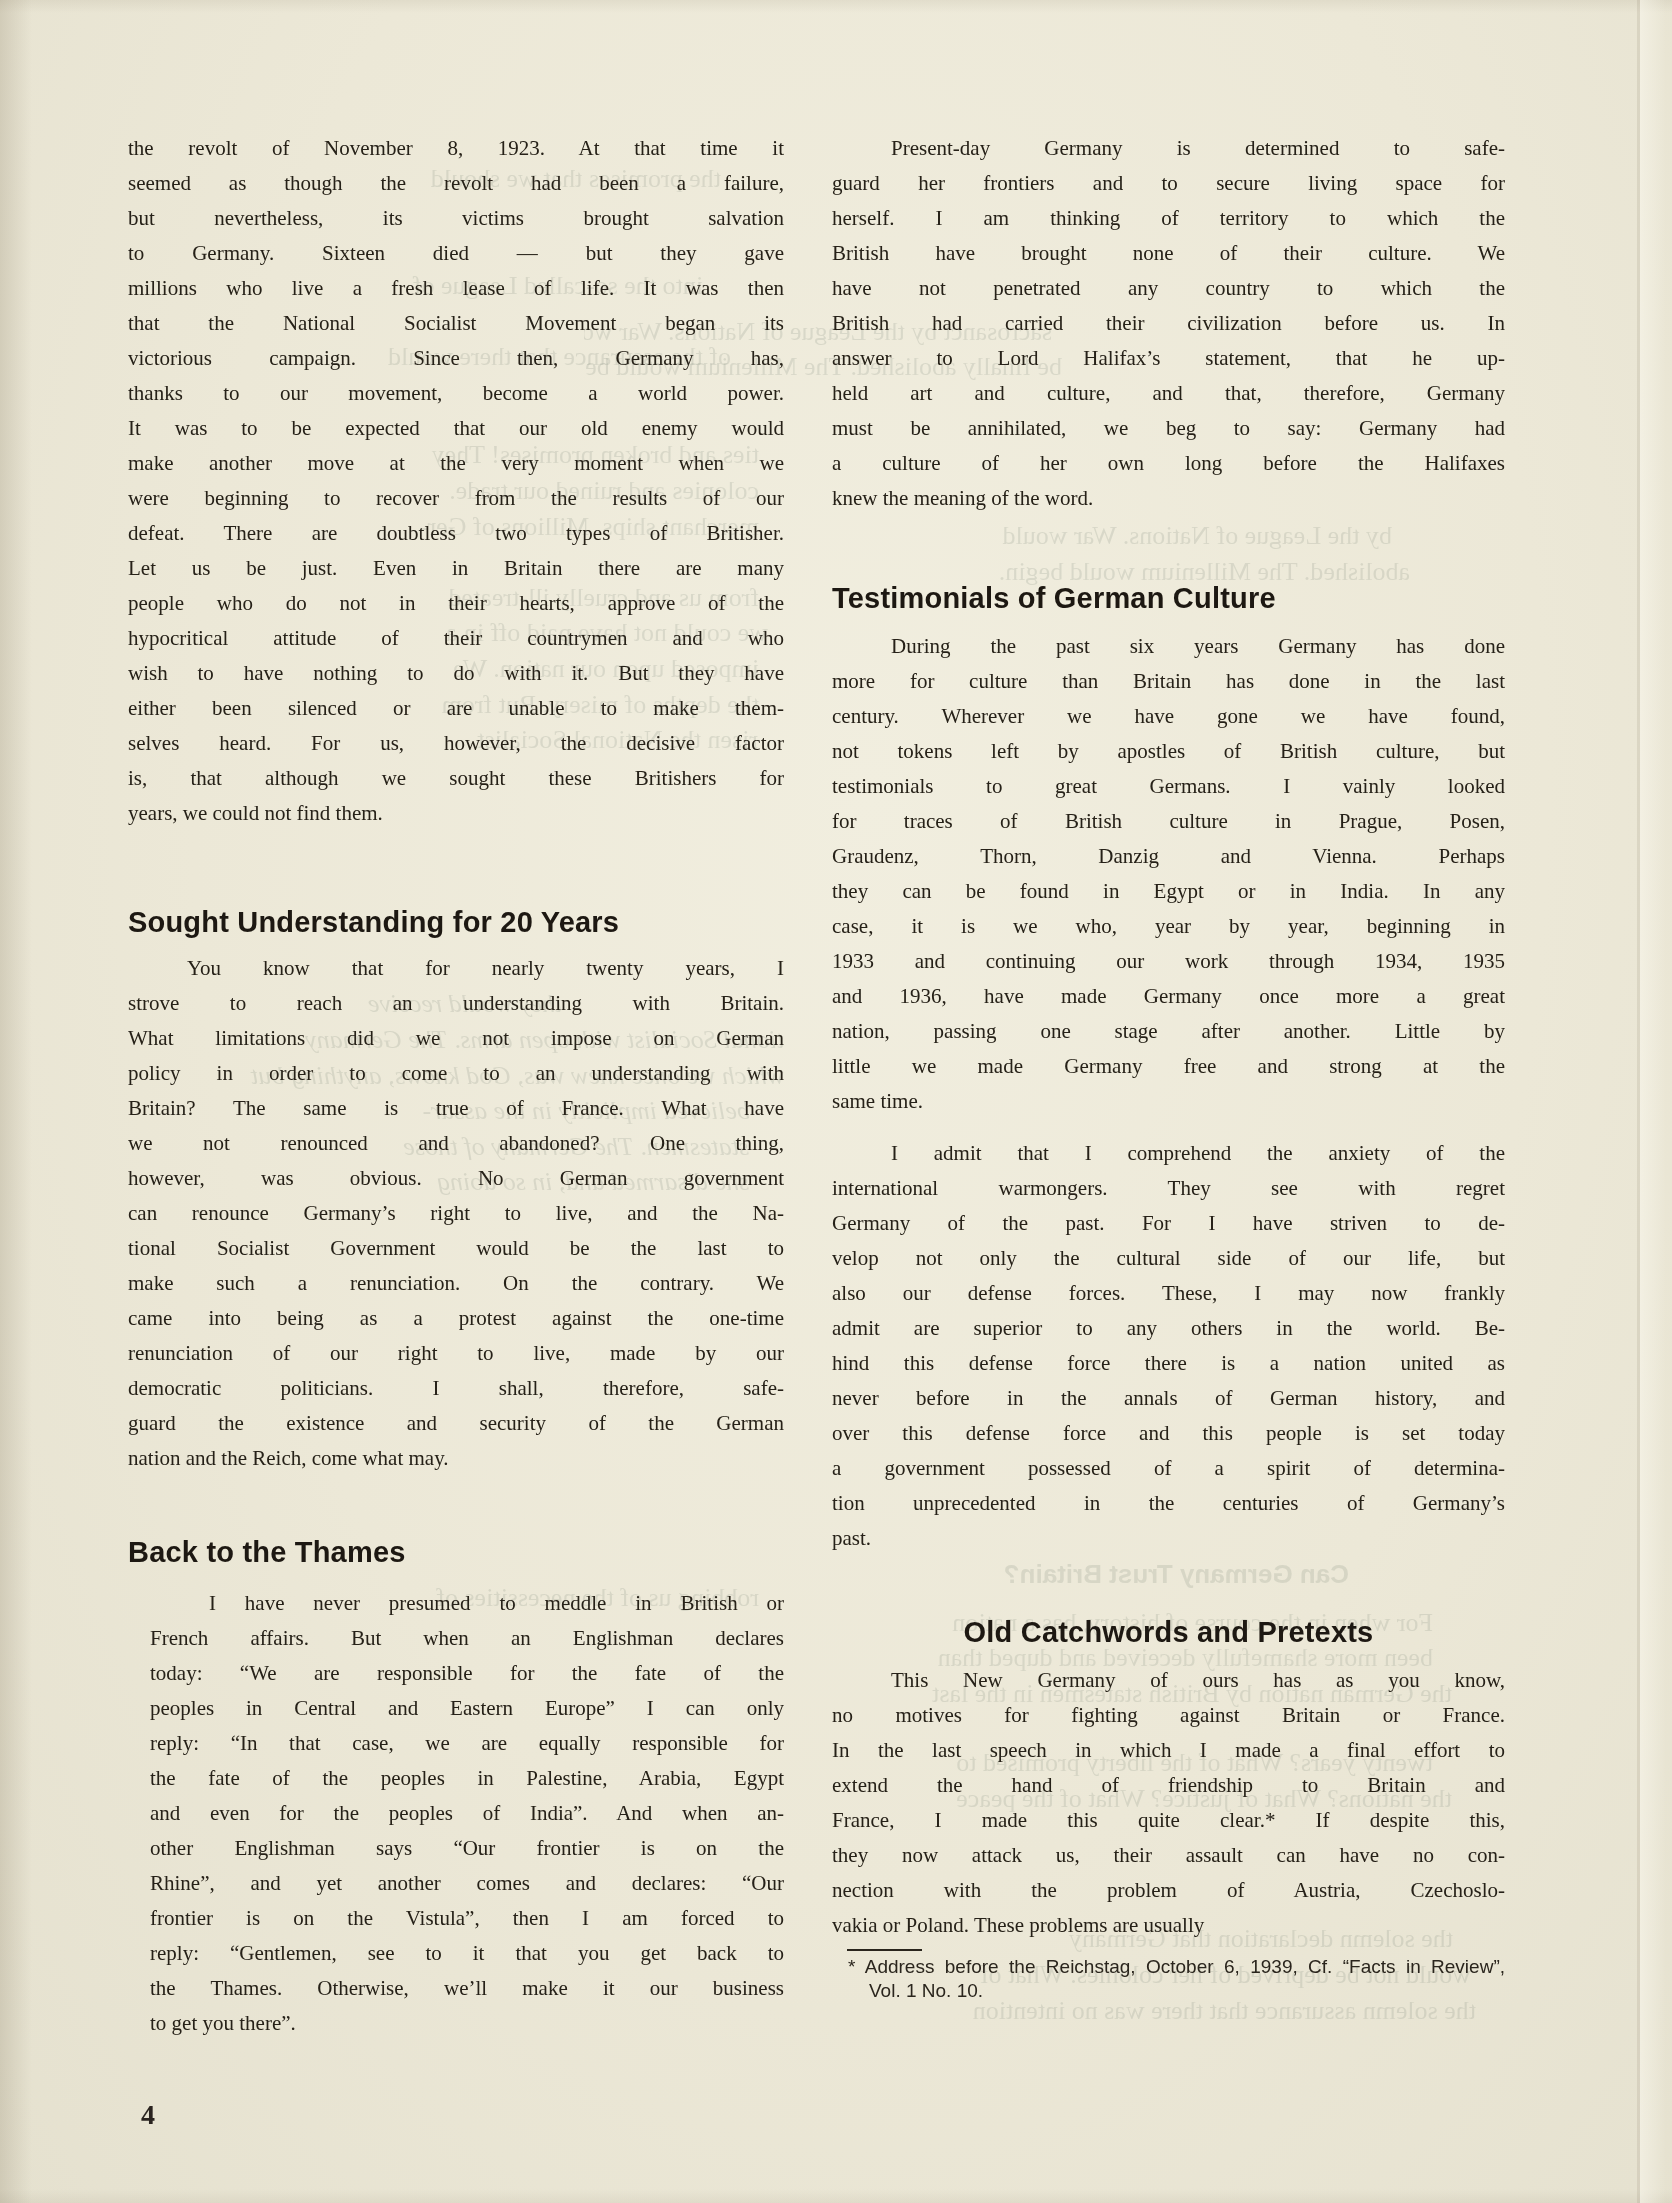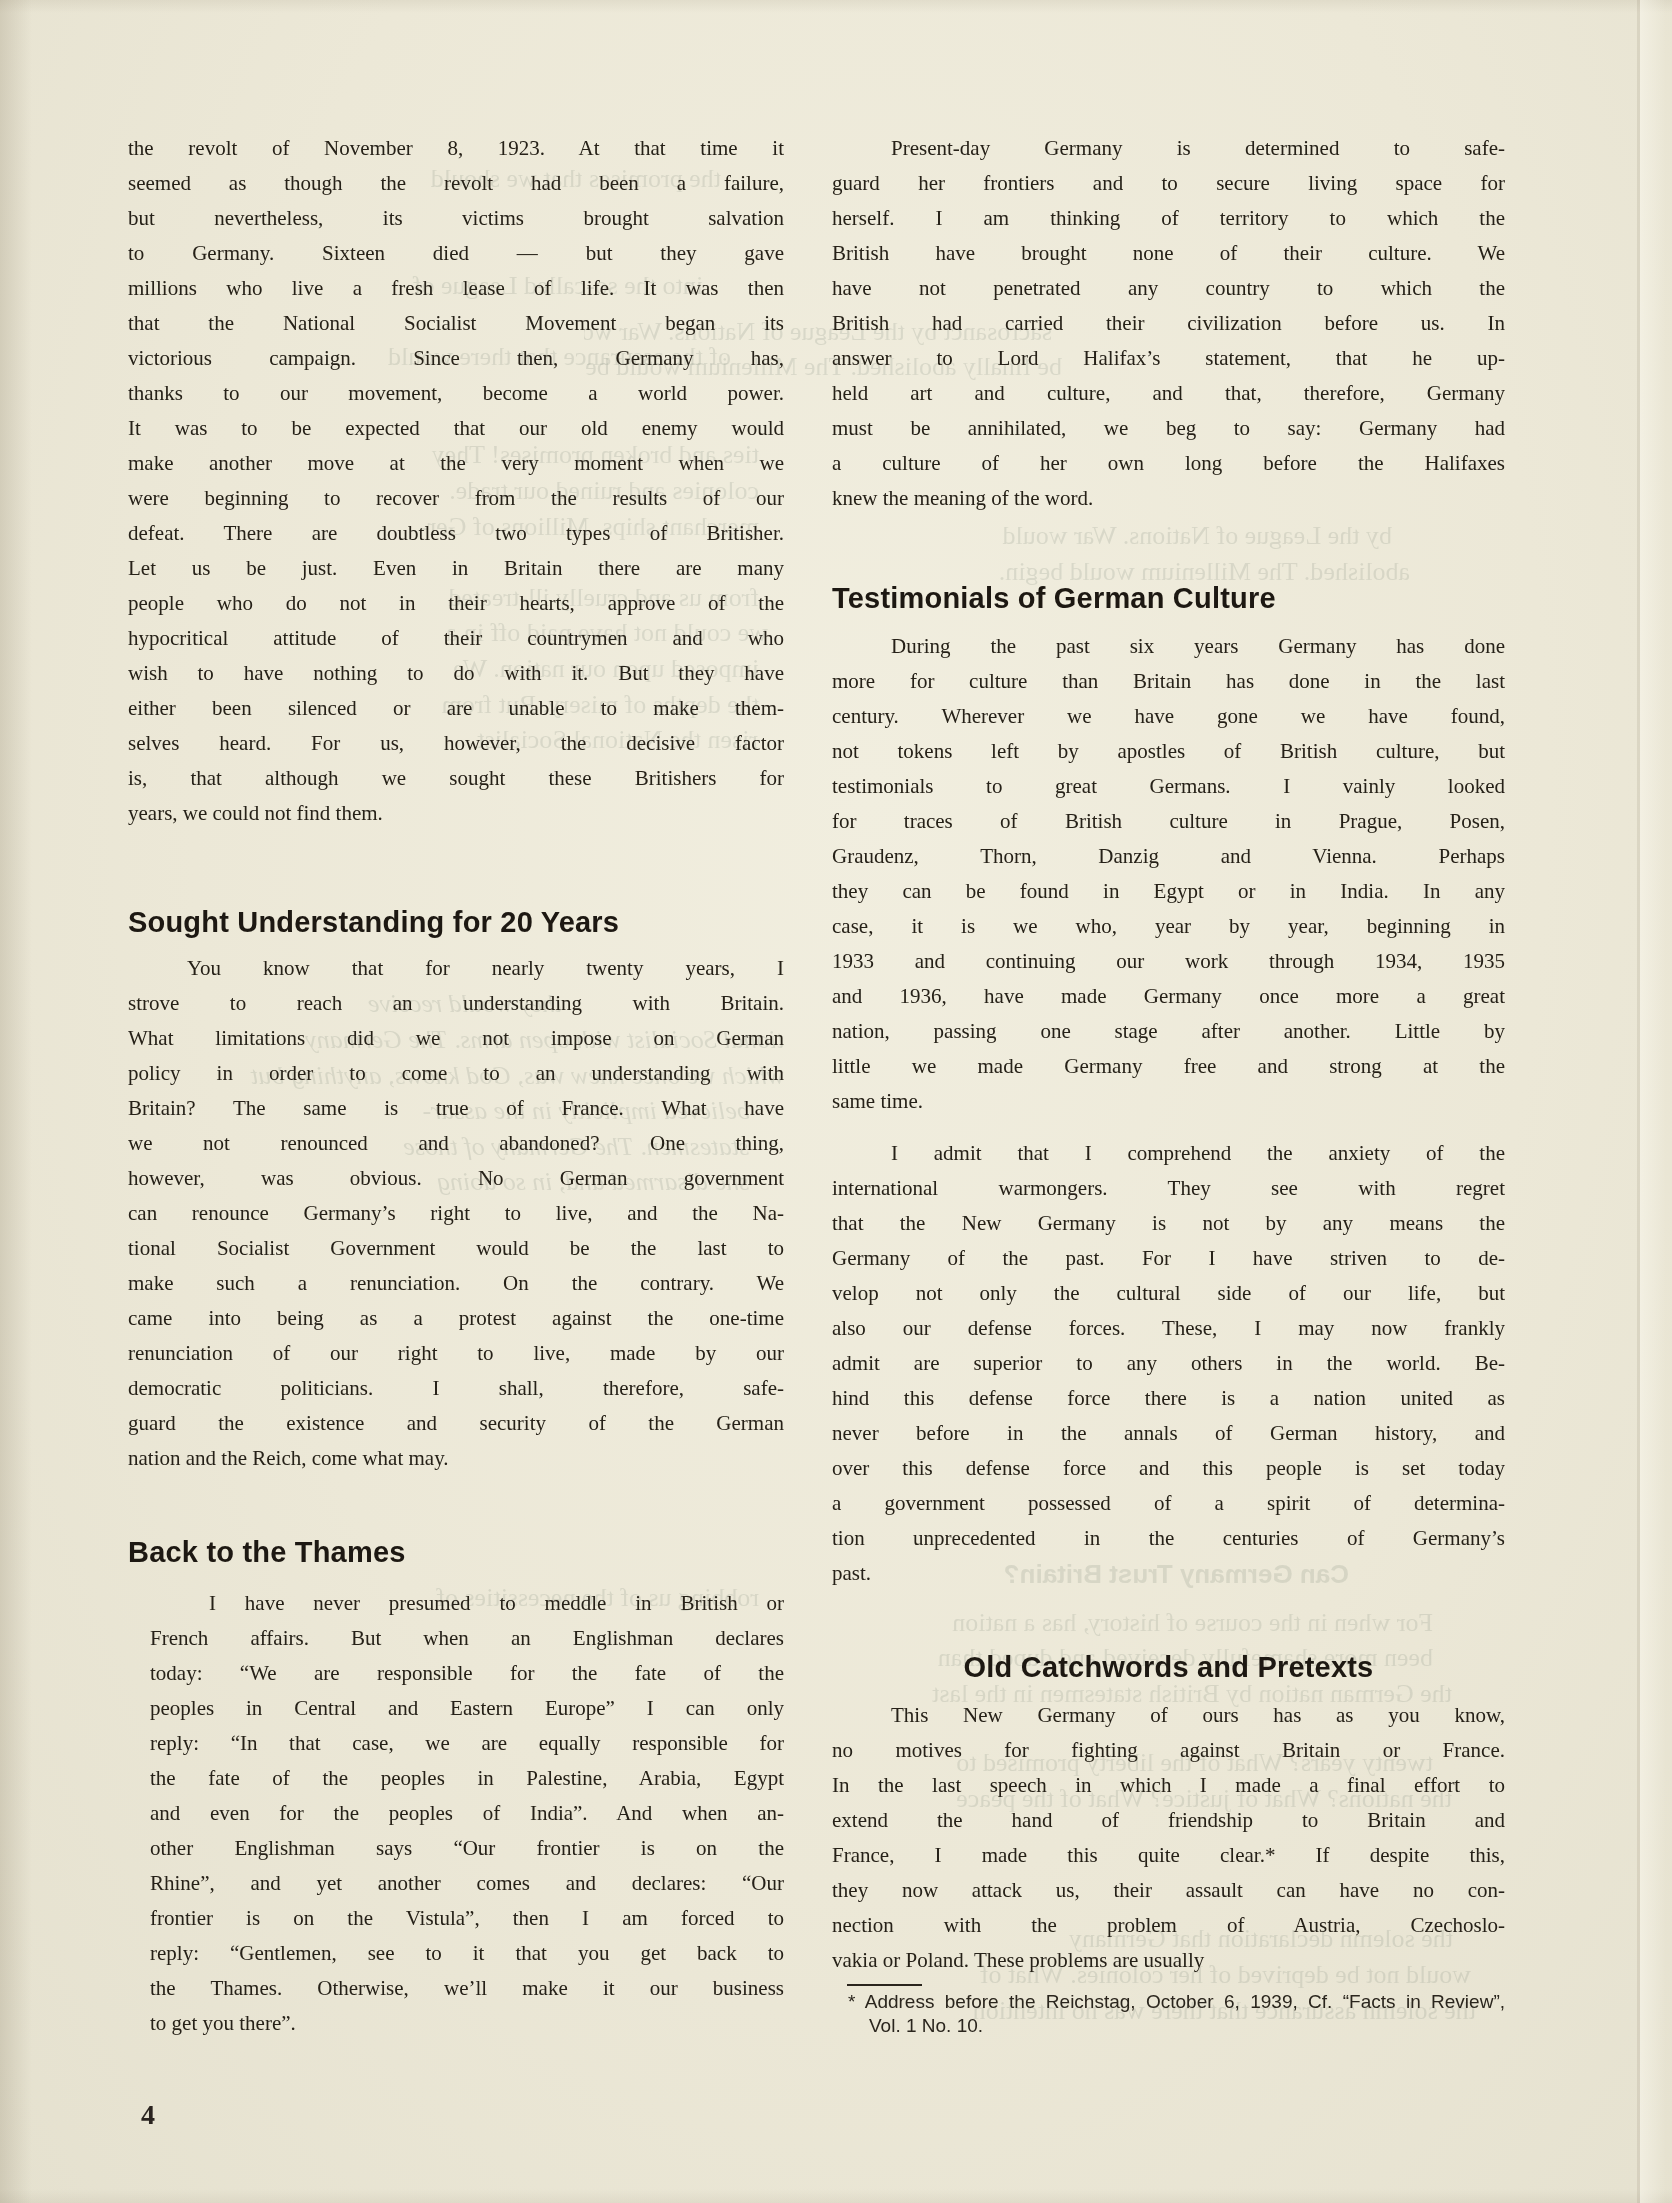--- a/index.html
+++ b/index.html
@@ -222,21 +222,20 @@
         <div class="line">case, it is we who, year by year, beginning in</div>
         <div class="line">1933 and continuing our work through 1934, 1935</div>
         <div class="line">and 1936, have made Germany once more a great</div>
         <div class="line">nation, passing one stage after another. Little by</div>
         <div class="line">little we made Germany free and strong at the</div>
         <div class="line last">same time.</div>
       </div>
       <div id="rc-p3" class="para indent">
         <div class="line first">I admit that I comprehend the anxiety of the</div>
         <div class="line">international warmongers. They see with regret</div>
-        <div class="line">that the New Germany is not by any means the</div>
         <div class="line">Germany of the past. For I have striven to de-</div>
         <div class="line">velop not only the cultural side of our life, but</div>
         <div class="line">also our defense forces. These, I may now frankly</div>
         <div class="line">admit are superior to any others in the world. Be-</div>
         <div class="line">hind this defense force there is a nation united as</div>
         <div class="line">never before in the annals of German history, and</div>
         <div class="line">over this defense force and this people is set today</div>
         <div class="line">a government possessed of a spirit of determina-</div>
         <div class="line">tion unprecedented in the centuries of Germany’s</div>
         <div class="line last">past.</div>

